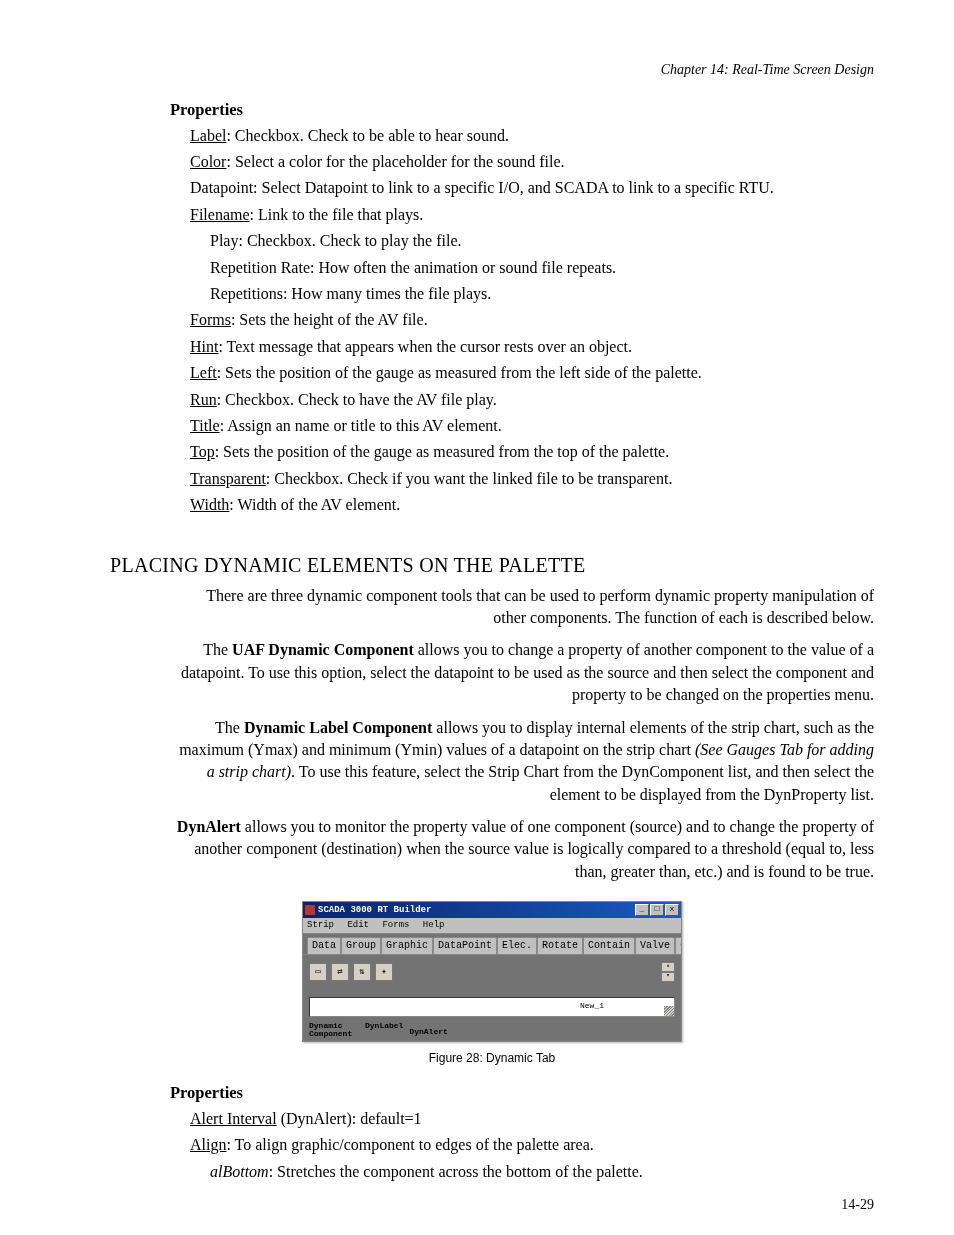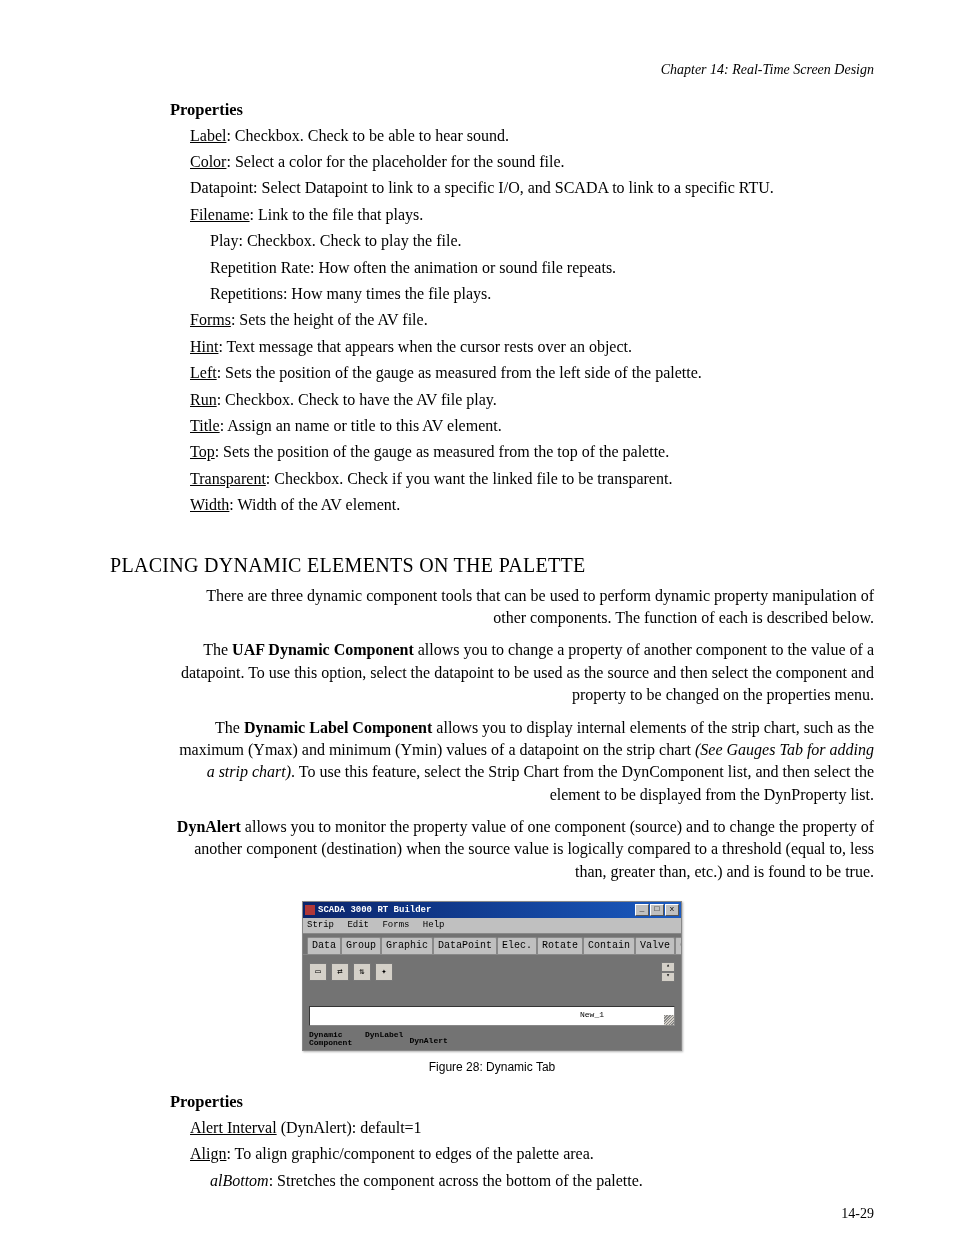--- a/index.html
+++ b/index.html
@@ -122,21 +122,21 @@
     font-size:9px;
   }
   .toolstrip .spinner {
     margin-left:auto; width:14px; display:flex; flex-direction:column;
   }
   .toolstrip .spinner .sp {
     height:8px; border:1px solid #777; background:#d4d0c8;
     font-size:6px; text-align:center; line-height:6px;
   }
   .gridarea {
-    border:1px inset #888; margin:17px 6px 4px 6px; height:18px;
+    border:1px inset #888; margin:8px 6px 4px 6px; height:18px;
     background:#fff; position:relative;
   }
   .gridarea .newlabel {
     position:absolute; right:70px; top:2px; font-size:8px;
   }
   .gridarea .corner {
     position:absolute; right:0; bottom:0; width:10px; height:10px;
     background:repeating-linear-gradient(135deg,#888,#888 1px,#d4d0c8 1px,#d4d0c8 2px);
   }
   .labelsrow {

